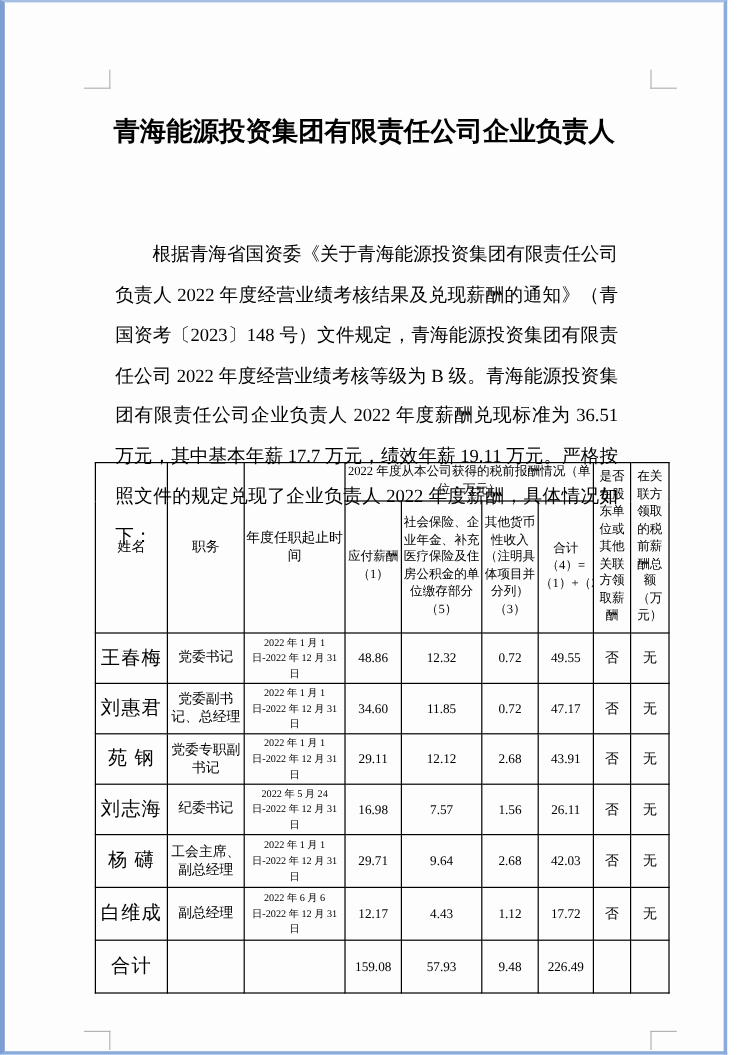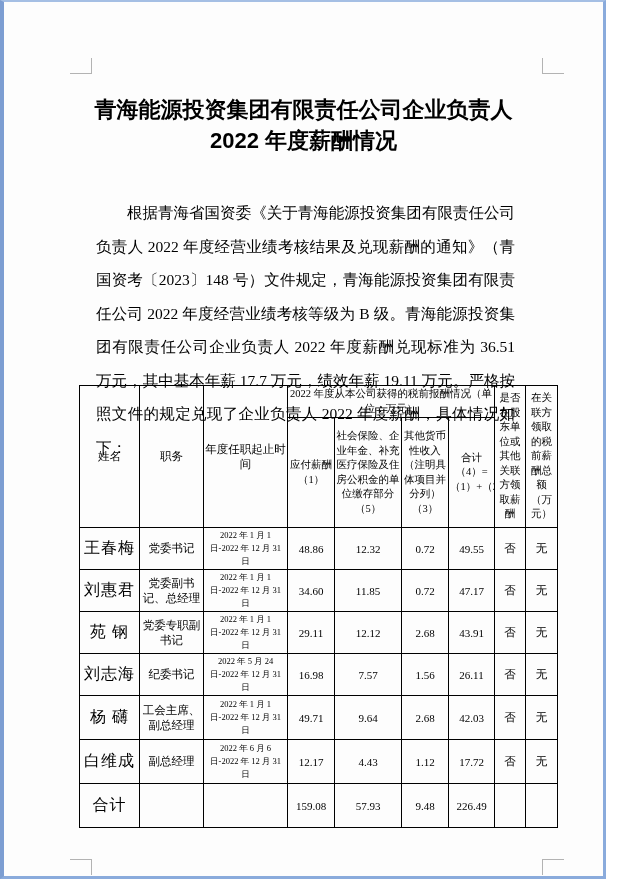--- a/index.html
+++ b/index.html
@@ -73,21 +73,20 @@
 <body>
 
 <div class="page">
   <div class="mark tl"></div>
   <div class="mark tr"></div>
   <div class="mark bl"></div>
   <div class="mark br"></div>
 
   <h1 class="title">
     <span>青海能源投资集团有限责任公司企业负责人</span><br>
-    <span>2022 年度薪酬情况</span>
   </h1>
 
   <p class="body-text">根据青海省国资委《关于青海能源投资集团有限责任公司负责人 2022 年度经营业绩考核结果及兑现薪酬的通知》（青国资考〔2023〕148 号）文件规定，青海能源投资集团有限责任公司 2022 年度经营业绩考核等级为 B 级。青海能源投资集团有限责任公司企业负责人 2022 年度薪酬兑现标准为 36.51 万元，其中基本年薪 17.7 万元，绩效年薪 19.11 万元。严格按照文件的规定兑现了企业负责人 2022 年度薪酬，具体情况如下：</p>
 
   <table class="salary">
     <colgroup>
       <col style="width:60px">
         <col style="width:64px">
         <col style="width:84px">
       <col style="width:47px">
@@ -155,21 +154,21 @@
         <td class="c-num">7.57</td>
         <td class="c-num">1.56</td>
         <td class="c-num">26.11</td>
         <td class="c-yn">否</td>
         <td class="c-yn">无</td>
       </tr>
       <tr class="r-tall">
         <td class="c-name">杨  礴</td>
         <td class="c-pos">工会主席、副总经理</td>
         <td class="c-term">2022 年 1 月 1 日-2022 年 12 月 31 日</td>
-        <td class="c-num">49.71</td>
+        <td class="c-num">29.71</td>
         <td class="c-num">9.64</td>
         <td class="c-num">2.68</td>
         <td class="c-num">42.03</td>
         <td class="c-yn">否</td>
         <td class="c-yn">无</td>
       </tr>
       <tr class="r-tall">
         <td class="c-name">白维成</td>
         <td class="c-pos">副总经理</td>
         <td class="c-term">2022 年 6 月 6 日-2022 年 12 月 31 日</td>

